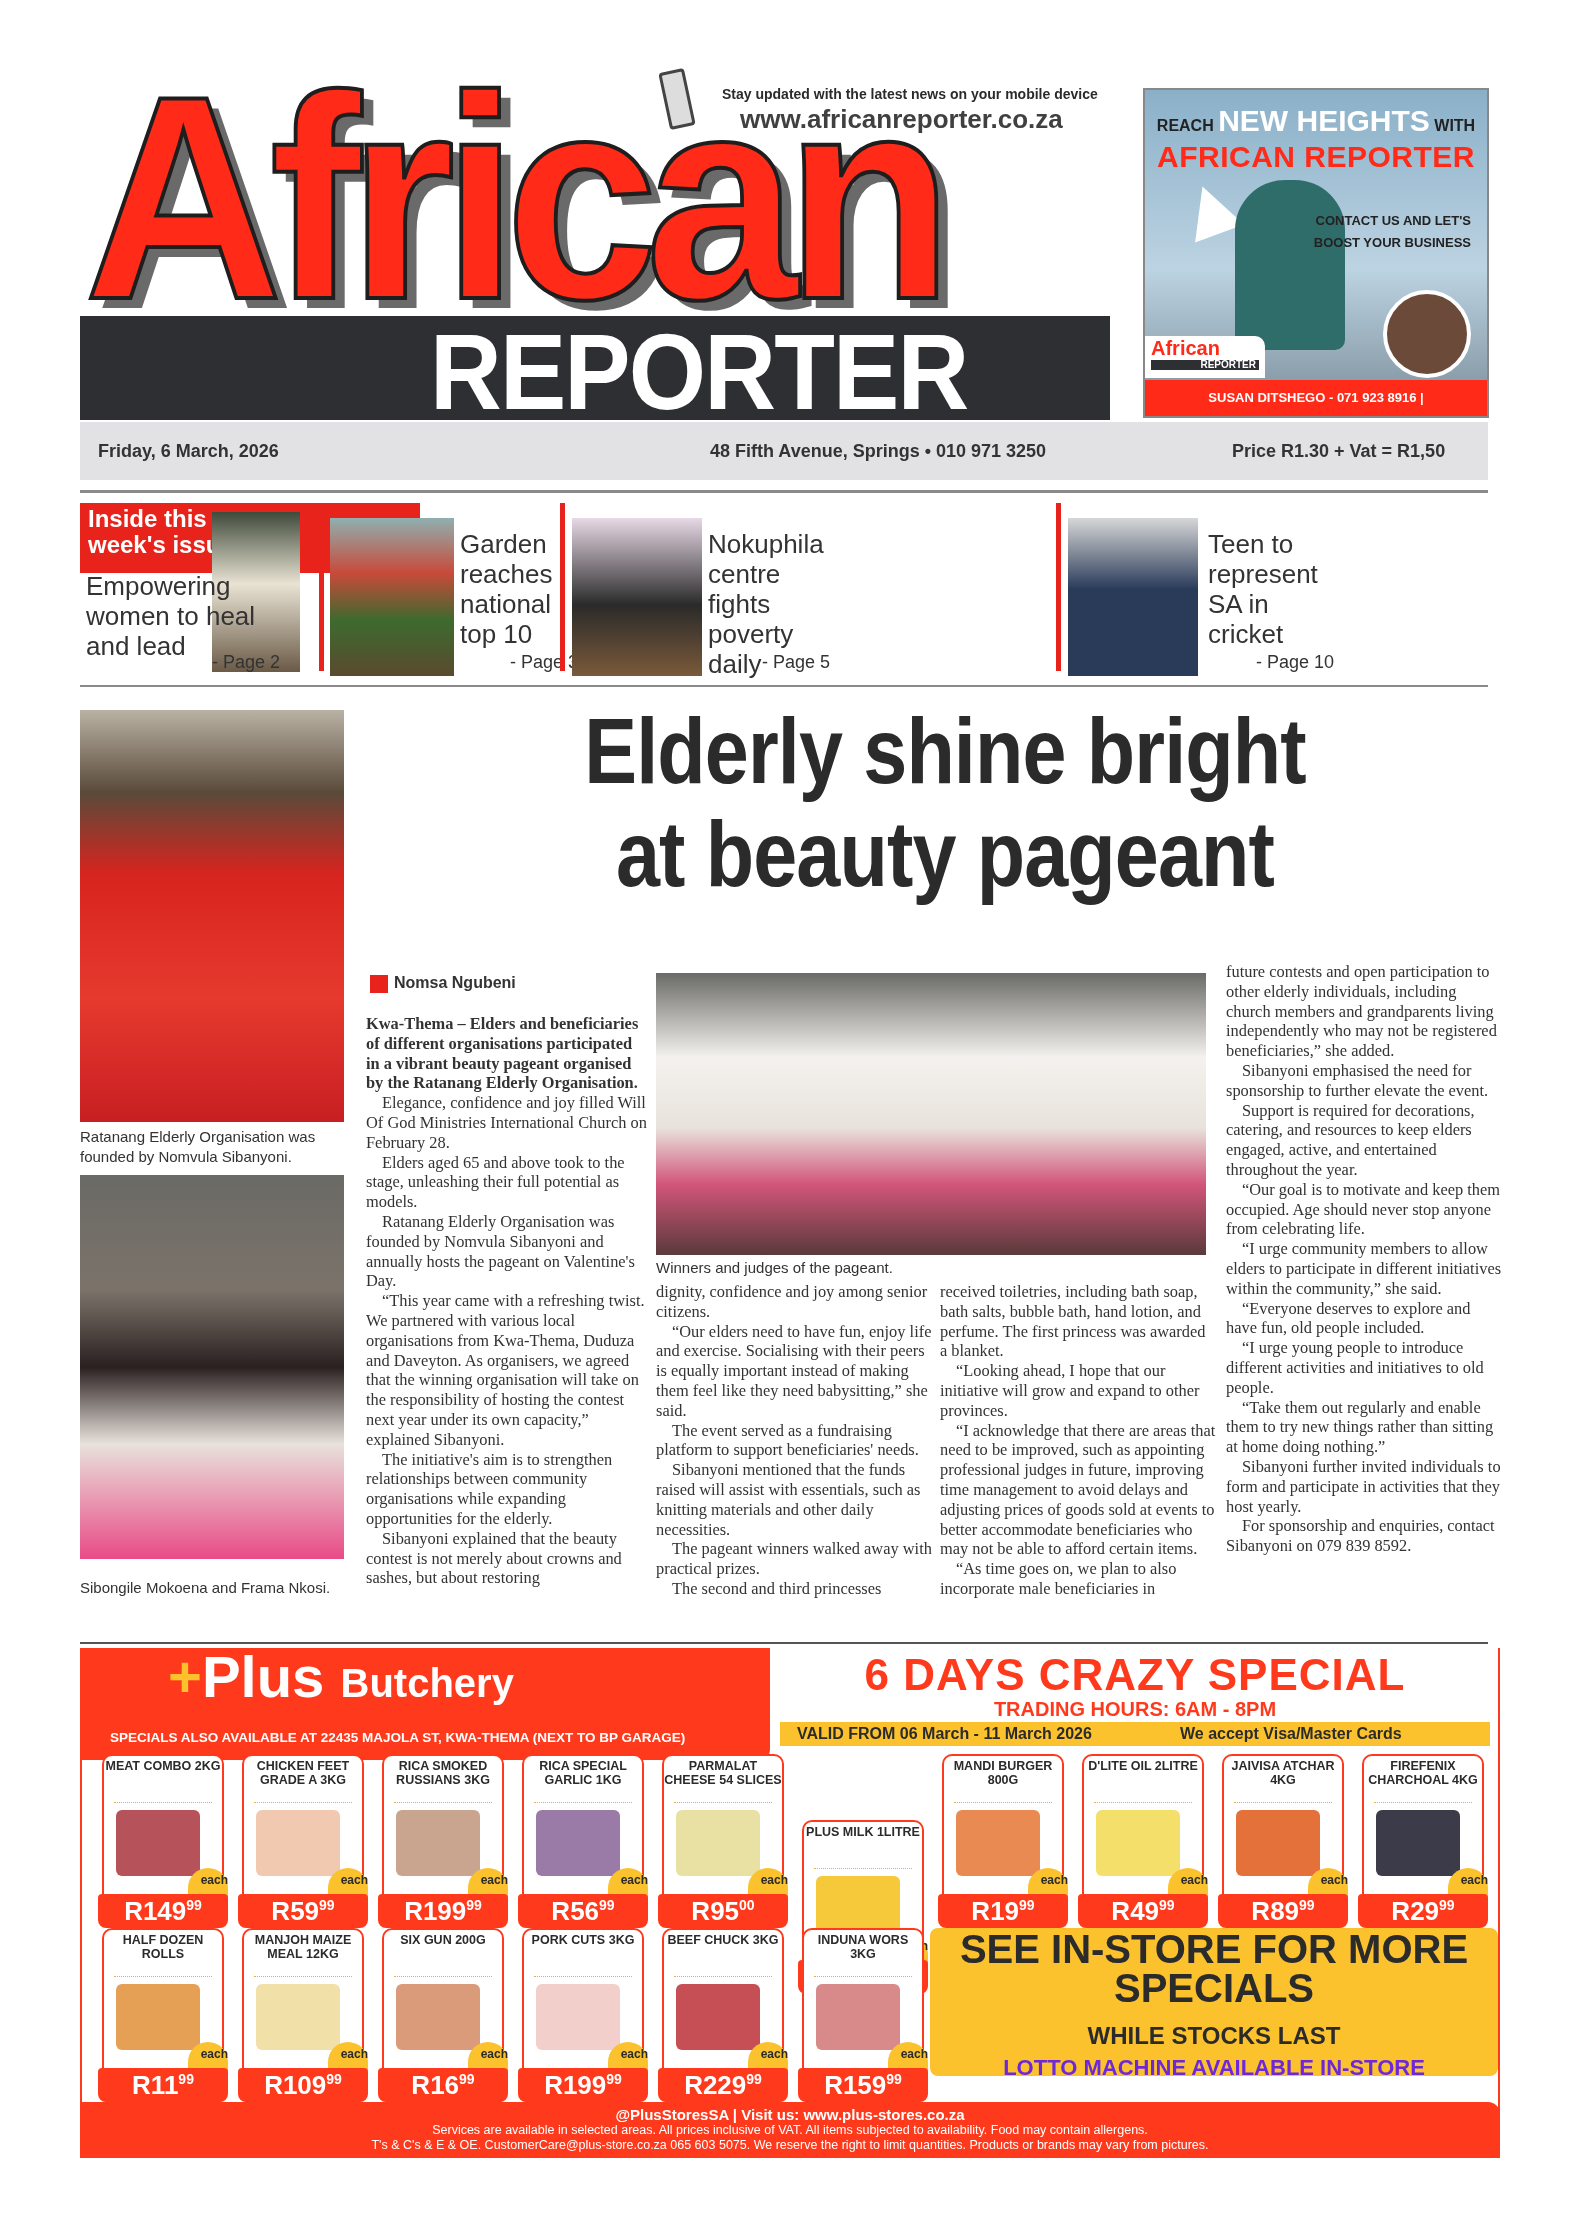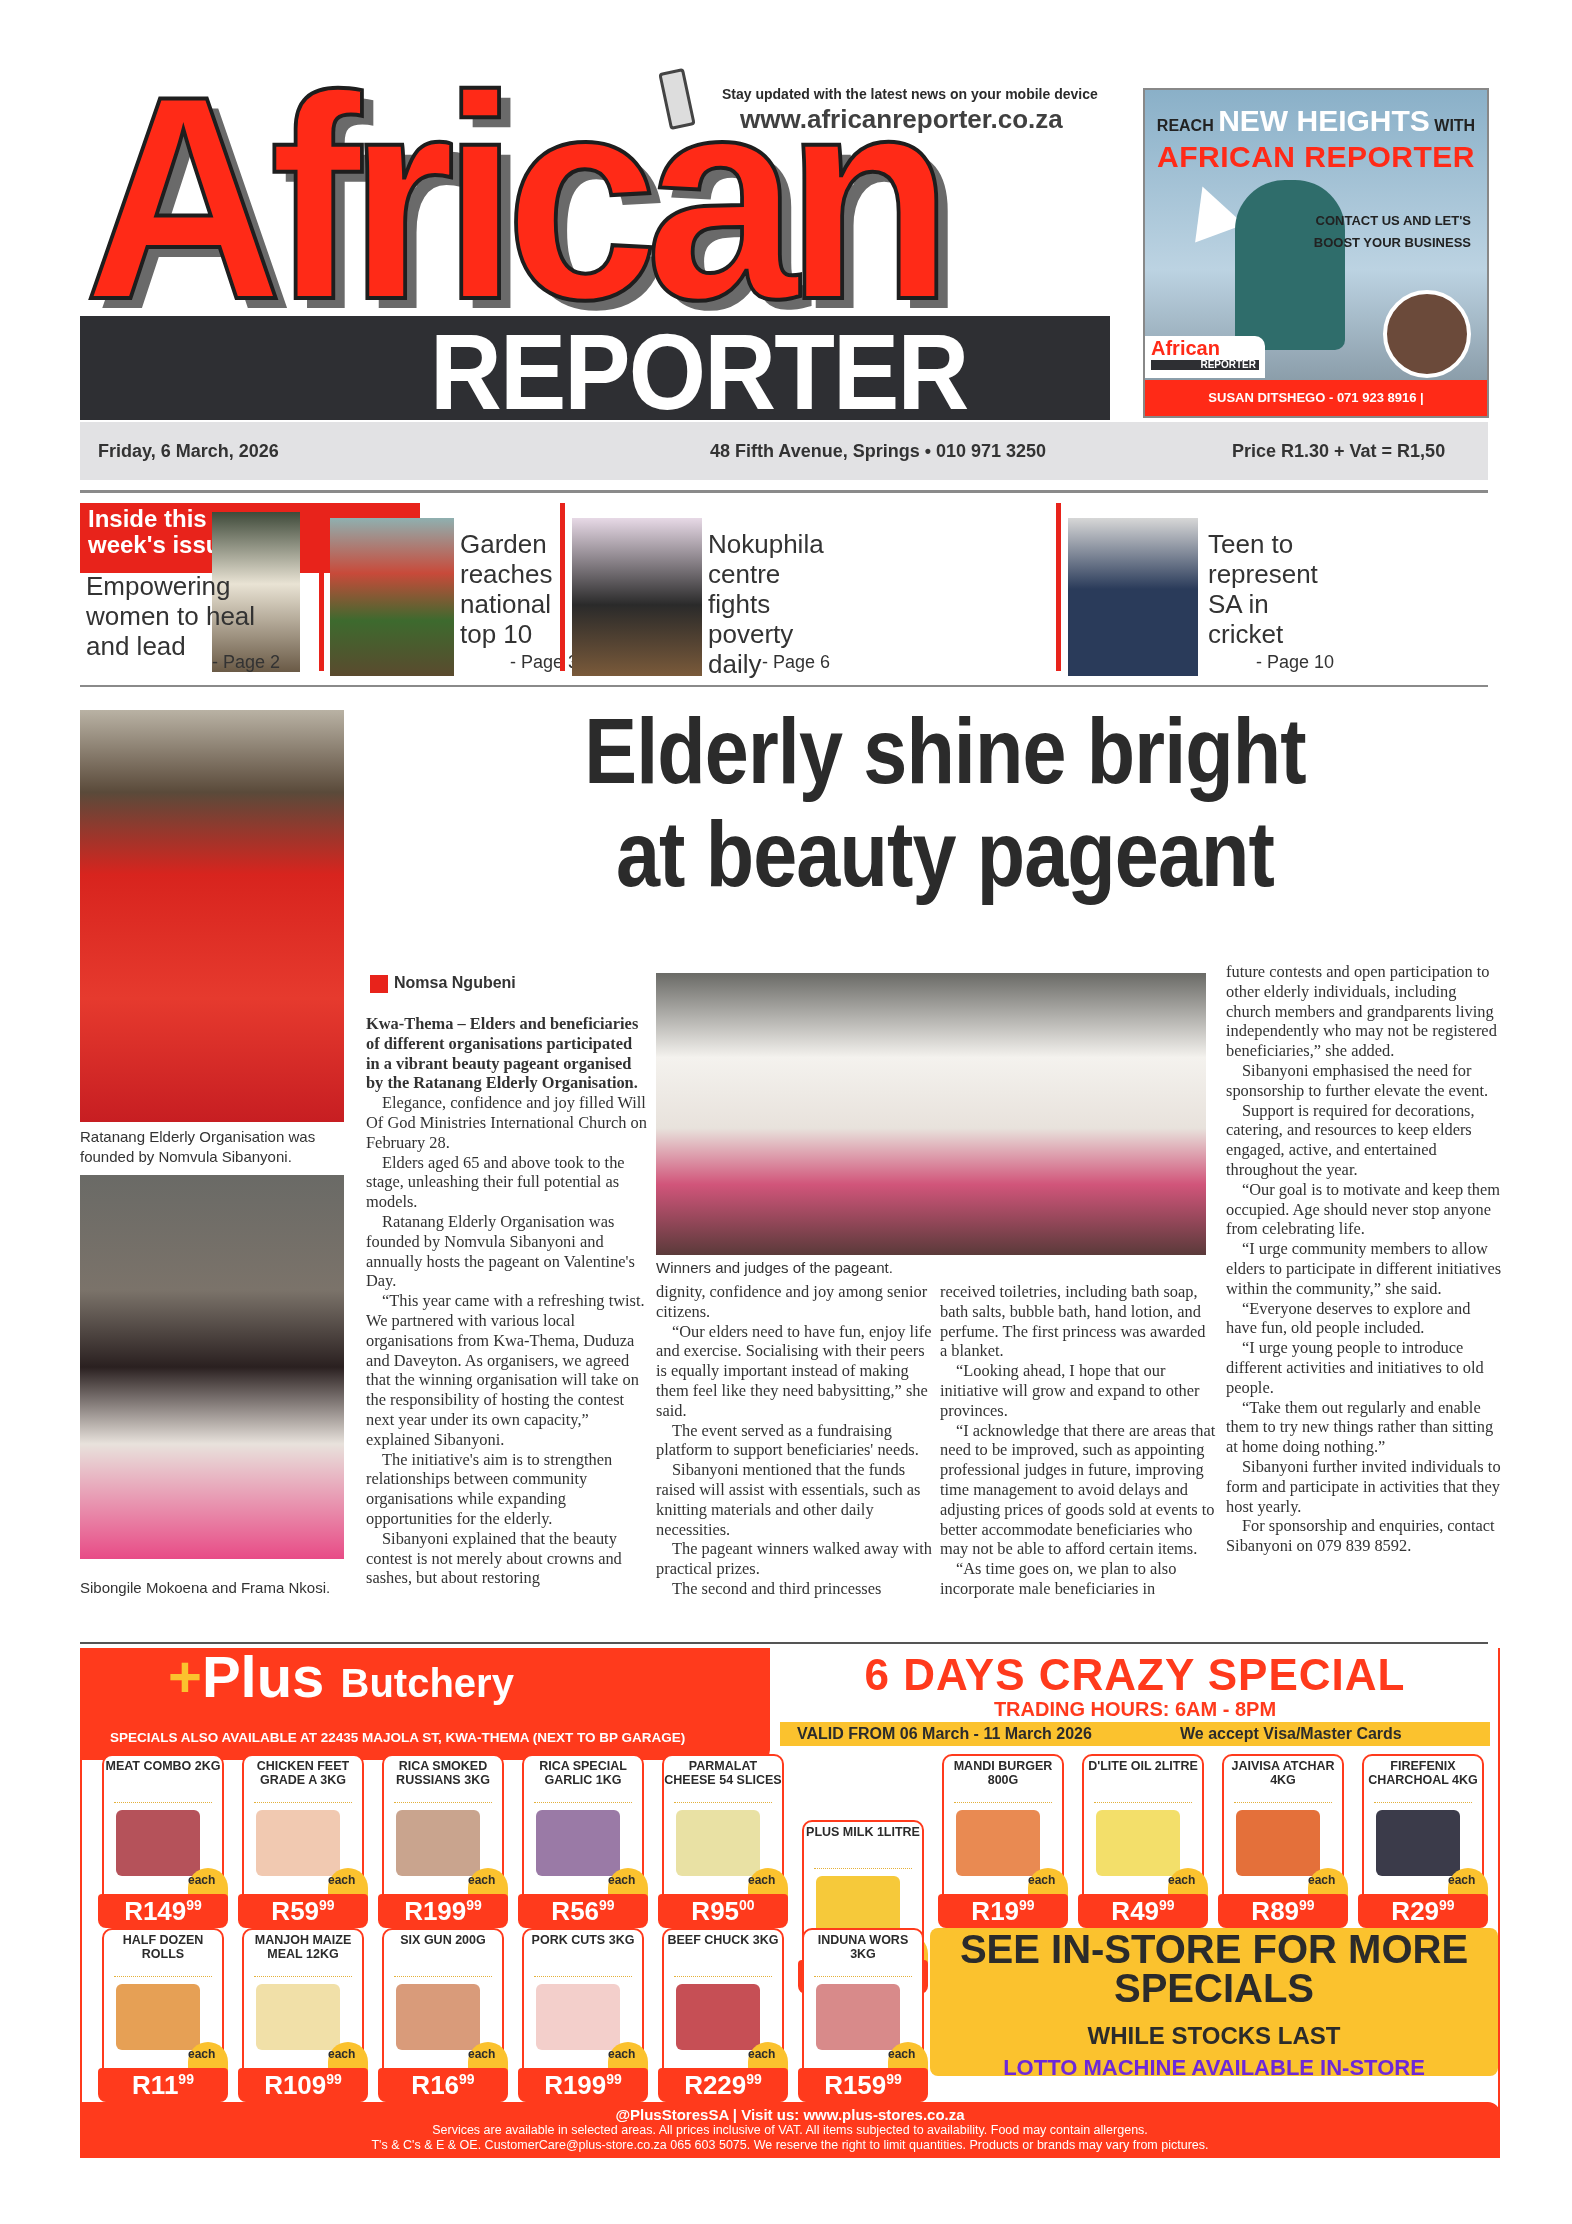--- a/index.html
+++ b/index.html
@@ -67,21 +67,21 @@
   .crazy { left: 785px; top: 1650px; width: 700px; text-align: center; font-size: 44px; font-weight: 700; color: #ff3a1c; letter-spacing: 1px; }
   .trading { left: 785px; top: 1698px; width: 700px; text-align: center; font-size: 20px; font-weight: 700; color: #ff3a1c; }
   .validbar { left: 780px; top: 1722px; width: 710px; height: 24px; background: #fbc22e; }
   .valid-text { left: 797px; top: 1725px; font-size: 16px; font-weight: 700; color: #2b2b2b; }
   .visa-text { left: 1180px; top: 1725px; font-size: 16px; font-weight: 700; color: #2b2b2b; }
 
   .prod { position: absolute; width: 122px; height: 152px; border: 2px solid #ff3a1c; border-radius: 10px; background: #fff; }
   .prod-name { position: absolute; left: 0; right: 0; top: 4px; text-align: center; font-size: 12.5px; font-weight: 700; color: #2b2b2b; line-height: 1.1; }
   .prod-dots { position: absolute; left: 10px; right: 10px; top: 46px; border-top: 1px dotted #e4b13a; }
   .prod-img { position: absolute; left: 12px; right: 22px; top: 54px; height: 66px; border-radius: 6px; }
-  .prod-each { position: absolute; right: -6px; top: 112px; width: 40px; height: 40px; border-radius: 20px 20px 0 0; background: #fbc22e; font-size: 12px; font-weight: 700; color: #2b2b2b; text-align: left; line-height: 24px; }
+  .prod-each { position: absolute; right: -6px; top: 112px; width: 40px; height: 40px; border-radius: 20px 20px 0 0; background: #fbc22e; font-size: 12px; font-weight: 700; color: #2b2b2b; text-align: right; line-height: 24px; }
   .prod-price { position: absolute; left: -6px; right: -6px; top: 138px; height: 34px; background: #ff3a1c; border-radius: 4px 4px 8px 8px; color: #fff; font-weight: 700; font-size: 26px; text-align: center; line-height: 34px; }
   .prod-price sup { font-size: 14px; vertical-align: top; line-height: 22px; }
 
   .instore { left: 930px; top: 1928px; width: 568px; height: 148px; background: #fbc22e; border-radius: 8px; }
   .instore-1 { left: 930px; top: 1930px; width: 568px; text-align: center; font-size: 40px; font-weight: 700; color: #2b2b2b; line-height: 0.98; }
   .instore-2 { left: 930px; top: 2022px; width: 568px; text-align: center; font-size: 24px; font-weight: 700; color: #2b2b2b; }
   .instore-3 { left: 930px; top: 2055px; width: 568px; text-align: center; font-size: 22px; font-weight: 700; color: #6d28d9; }
 
   .plus-footer { left: 80px; top: 2102px; width: 1420px; height: 56px; background: #ff3a1c; border-radius: 0 12px 0 0; text-align: center; color: #fff; }
   .pf-1 { font-size: 15px; font-weight: 700; margin-top: 4px; }
@@ -134,21 +134,21 @@
 <div class="abs teaser-page" style="left:212px;top:652px;">- Page 2</div>
 
 <div class="abs vbar" style="left:319px;"></div>
 <div class="abs teaser-photo" style="left:330px;top:518px;width:124px;height:158px;background:linear-gradient(180deg,#8fb0b0,#c84a3a 35%,#3d6a2e 65%,#5a4a2e);"></div>
 <div class="abs teaser-title" style="left:460px;top:530px;width:120px;">Garden reaches national top 10</div>
 <div class="abs teaser-page" style="left:510px;top:652px;">- Page 3</div>
 
 <div class="abs vbar" style="left:560px;"></div>
 <div class="abs teaser-photo" style="left:572px;top:518px;width:130px;height:158px;background:linear-gradient(180deg,#e7d9e6,#2a2a2a 55%,#7a5a3a);"></div>
 <div class="abs teaser-title" style="left:708px;top:530px;width:130px;">Nokuphila centre fights poverty daily</div>
-<div class="abs teaser-page" style="left:762px;top:652px;">- Page 6</div>
+<div class="abs teaser-page" style="left:762px;top:652px;">- Page 5</div>
 
 <div class="abs vbar" style="left:1056px;"></div>
 <div class="abs teaser-photo" style="left:1068px;top:518px;width:130px;height:158px;background:linear-gradient(180deg,#d7d7d7,#2a3b5a 45%,#2a3b5a);"></div>
 <div class="abs teaser-title" style="left:1208px;top:530px;width:120px;">Teen to represent SA in cricket</div>
 <div class="abs teaser-page" style="left:1256px;top:652px;">- Page 10</div>
 <div class="abs rule" style="top:685px;height:2px;"></div>
 
 <div class="abs headline">
   <div>Elderly shine bright</div>
   <div>at beauty pageant</div>

